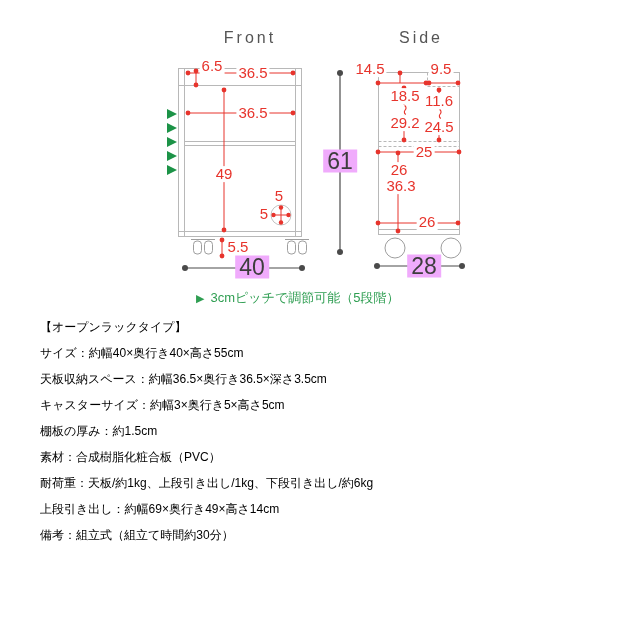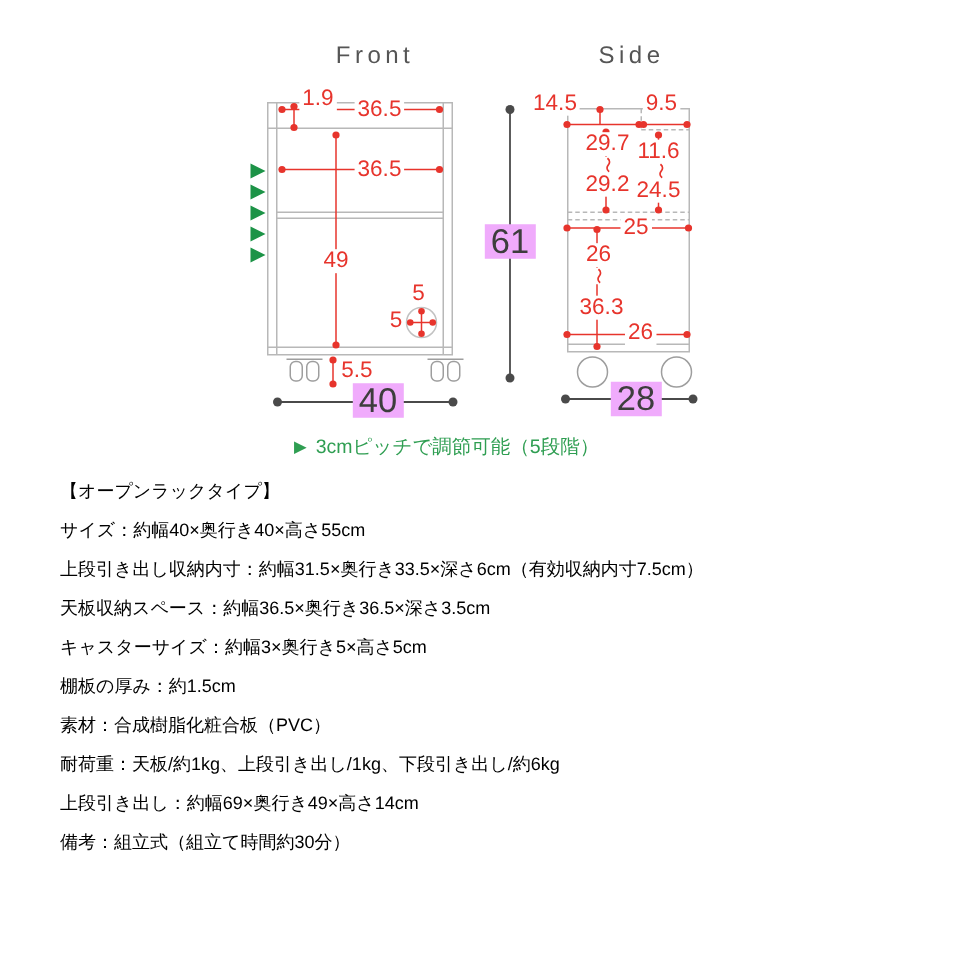--- a/index.html
+++ b/index.html
@@ -136,56 +136,55 @@
           <circle cx="340" cy="252" r="3" stroke="none"></circle>
         <line x1="377" y1="266" x2="462" y2="266"></line>
         <circle cx="377" cy="266" r="3" stroke="none"></circle>
           <circle cx="462" cy="266" r="3" stroke="none"></circle>
       </g>
     </svg>
 
     <span class="view-title" style="left:250px;top:38px">Front</span>
     <span class="view-title" style="left:421px;top:38px">Side</span>
 
-    <span class="dim" style="left:212px;top:66px">1.9</span>
+    <span class="dim" style="left:212px;top:66px">6.5</span>
     <span class="dim" style="left:253px;top:73px">36.5</span>
     <span class="dim" style="left:253px;top:113px">36.5</span>
     <span class="dim" style="left:224px;top:174px">49</span>
     <span class="dim" style="left:279px;top:196px">5</span>
     <span class="dim" style="left:264px;top:214px">5</span>
     <span class="dim" style="left:238px;top:247px">5.5</span>
     <span class="dim-lg" style="left:252px;top:267px">40</span>
 
     <span class="dim-lg" style="left:340px;top:161px">61</span>
 
     <span class="dim" style="left:370px;top:69px">14.5</span>
     <span class="dim" style="left:441px;top:69px">9.5</span>
-    <span class="dim" style="left:405px;top:96px">29.7</span>
+    <span class="dim" style="left:405px;top:96px">18.5</span>
     <span class="tilde" style="left:404px;top:110px">〜</span>
     <span class="dim" style="left:405px;top:123px">29.2</span>
     <span class="dim" style="left:439px;top:101px">11.6</span>
     <span class="tilde" style="left:439px;top:114px">〜</span>
     <span class="dim" style="left:439px;top:127px">24.5</span>
     <span class="dim" style="left:424px;top:152px">25</span>
     <span class="dim" style="left:399px;top:170px">26</span>
     <span class="tilde" style="left:398px;top:184px">〜</span>
-    <span class="dim" style="left:401px;top:205px">36.3</span>
+    <span class="dim" style="left:401px;top:186px">36.3</span>
     <span class="dim" style="left:427px;top:222px">26</span>
     <span class="dim-lg" style="left:424px;top:266px">28</span>
 
     <div class="note">
       <span class="bullet">▶</span>
       <span>3cmピッチで調節可能（5段階）</span>
     </div>
   </div>
 
   <div class="specs">
     <div>【オープンラックタイプ】</div>
     <div>サイズ：約幅40×奥行き40×高さ55cm</div>
-    <div>上段引き出し収納内寸：約幅31.5×奥行き33.5×深さ6cm（有効収納内寸7.5cm）</div>
     <div>天板収納スペース：約幅36.5×奥行き36.5×深さ3.5cm</div>
     <div>キャスターサイズ：約幅3×奥行き5×高さ5cm</div>
     <div>棚板の厚み：約1.5cm</div>
     <div>素材：合成樹脂化粧合板（PVC）</div>
     <div>耐荷重：天板/約1kg、上段引き出し/1kg、下段引き出し/約6kg</div>
     <div>上段引き出し：約幅69×奥行き49×高さ14cm</div>
     <div>備考：組立式（組立て時間約30分）</div>
   </div>
 
 </div>

